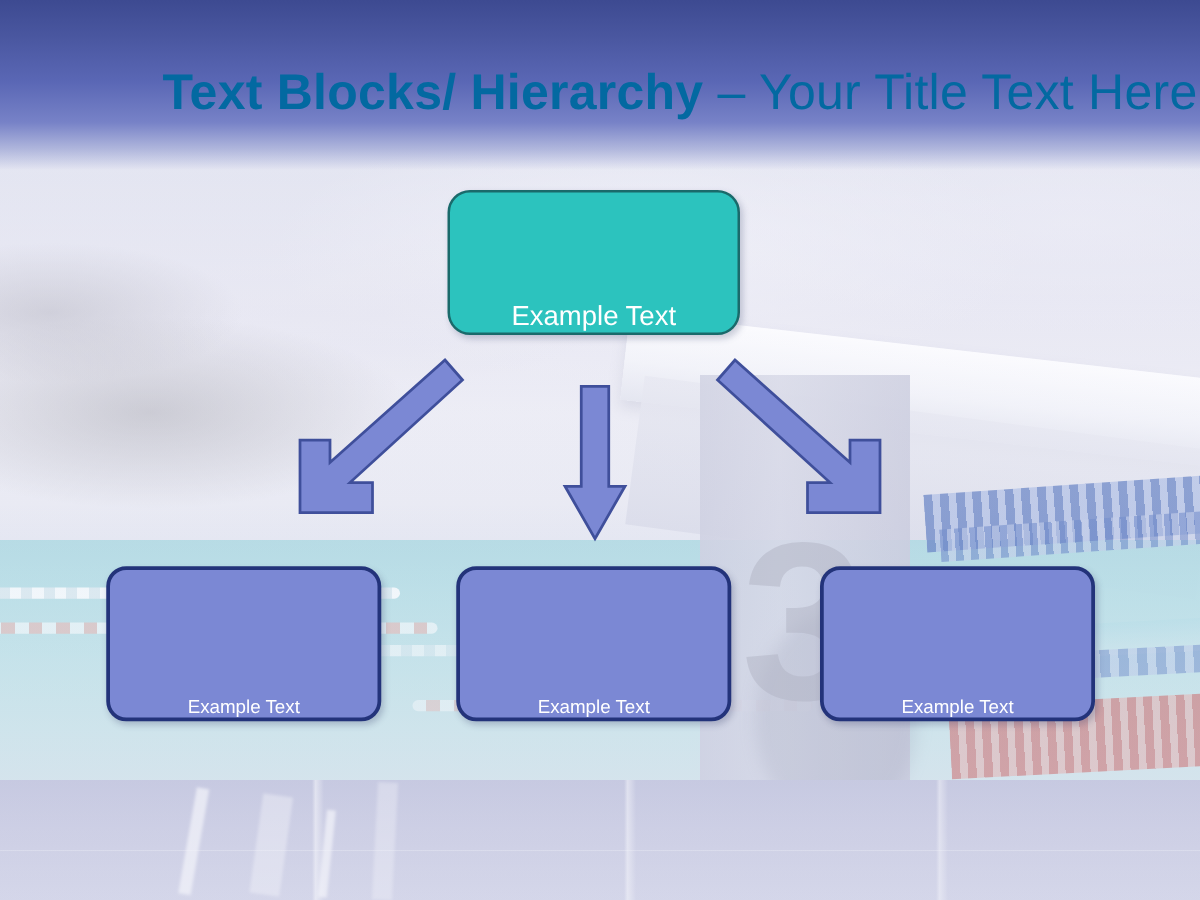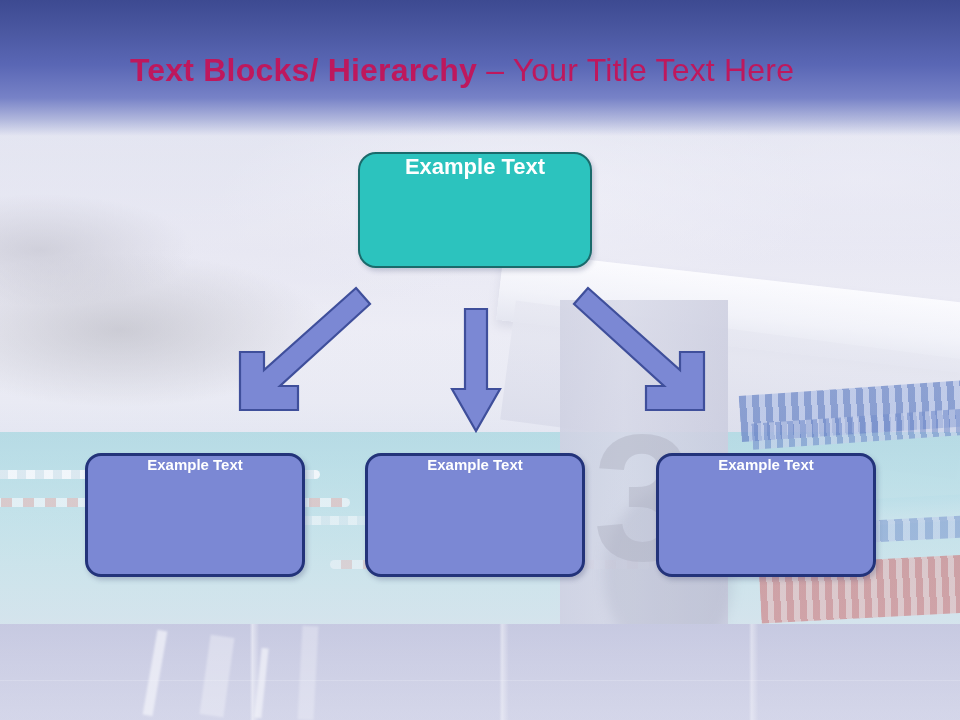--- a/index.html
+++ b/index.html
@@ -155,37 +155,36 @@
     background: linear-gradient(180deg,
         #3d4a91 0%,
         #4a57a0 22%,
         #5a67b5 48%,
         #7782c7 72%,
         rgba(160,168,214,0.75) 88%,
         rgba(200,204,232,0.0) 100%);
   }
   #title-text {
     position: absolute; left: 130px; top: 52px;
-    font-size: 32px; color: #be185d;
+    font-size: 40px; color: #0369a1;
     letter-spacing: .2px; white-space: nowrap;
     font-family: "Liberation Sans", sans-serif;
     text-align: right;
   }
   #title-text .strong { font-weight: bold; }
   #title-text .light  { font-weight: normal; }
 
   
   .node {
     position: absolute;
-    display: flex; align-items: flex-start; justify-content: center;
+    display: flex; align-items: flex-end; justify-content: center;
     border-radius: 16px;
     color: #ffffff;
     text-align: center;
     box-sizing: border-box;
-    font-weight: bold;
   }
   .node-top {
     left: 358px; top: 152px; width: 234px; height: 116px;
     background: #2cc3be;
     border: 2.5px solid #1a6a6b;
     border-radius: 18px;
     font-size: 22px;
     box-shadow: 2px 3px 5px rgba(60,70,110,0.25);
   }
   .node-child {

